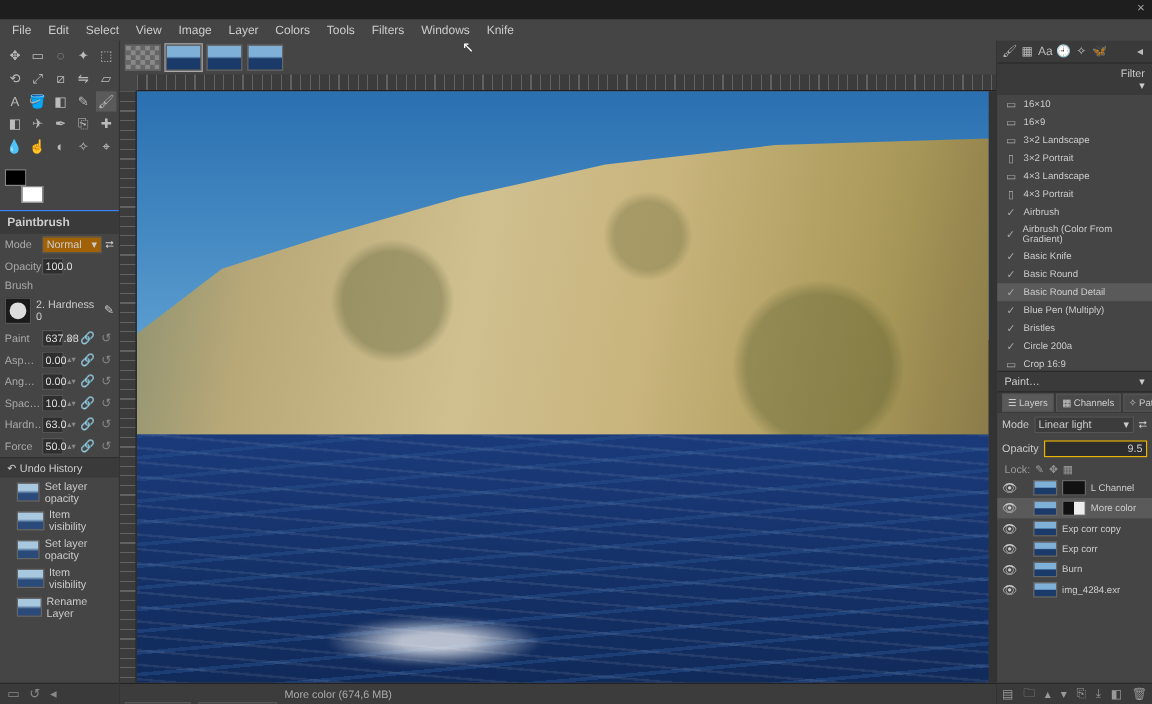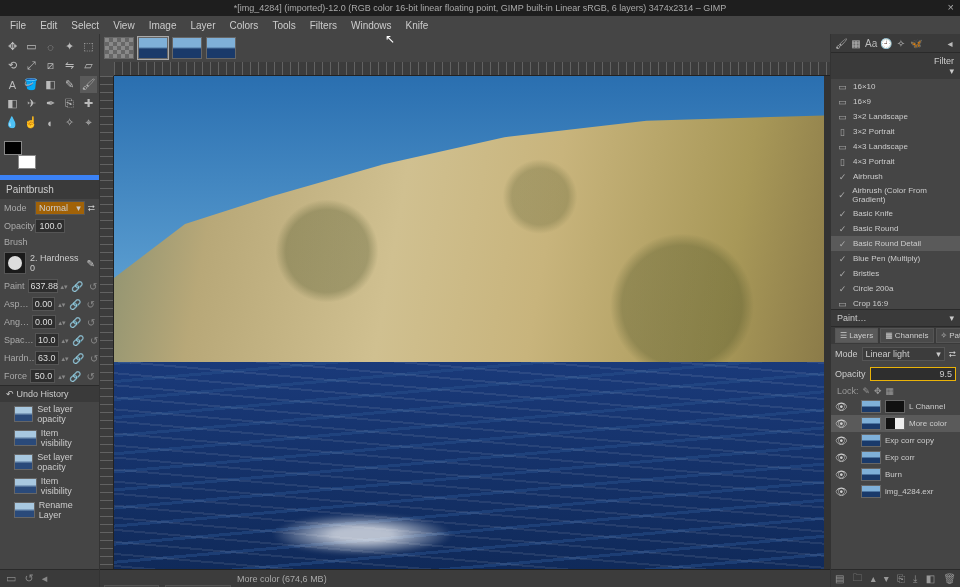--- a/index.html
+++ b/index.html
@@ -19,24 +19,24 @@
 
 .left { width: 100px; background: #454545; border-right: 1px solid #333; display: flex; flex-direction: column; }
 .toolbox { padding: 4px; display: grid; grid-template-columns: repeat(5, 17px); gap: 2px; }
 .tool { width: 17px; height: 17px; display: flex; align-items: center; justify-content: center; font-size: 11px; color: #bbb; }
 .tool.active { background: #5a5a5a; }
 .fgbg { position: relative; width: 36px; height: 28px; margin: 6px 4px; }
 .fgbg .fg, .fgbg .bg { width: 18px; height: 14px; border: 1px solid #888; position: absolute; }
 .fgbg .fg { background: #000; top: 0; left: 0; z-index: 2; }
 .fgbg .bg { background: #fff; bottom: 0; right: 4px; }
 
-.opt-title { padding: 4px 6px; font-size: 10px; color: #ccc; background: #3a3a3a; border-top: 5px solid #3b82f6; }
+.opt-title { padding: 4px 6px; font-size: 10px; color: #ccc; background: #3a3a3a; border-top: 1px solid #3b82f6; font-weight: bold; }
 .opt-row { display: flex; align-items: center; padding: 2px 4px; gap: 3px; font-size: 9px; }
 .opt-row .lbl { width: 28px; color: #aaa; }
-.opt-row .val { width: 30px; background: #2e2e2e; border: 1px solid #555; text-align: right; padding: 1px 2px; font-size: 9px; color: #ddd; }
+.opt-row .val { width: 18px; background: #2e2e2e; border: 1px solid #555; text-align: right; padding: 1px 2px; font-size: 9px; color: #ddd; }
 .opt-row .spin { width: 6px; font-size: 7px; line-height: 5px; color: #888; }
 .opt-row .chain { font-size: 10px; color: #888; margin-left: 2px; }
 .opt-row .reset { font-size: 10px; color: #888; margin-left: 2px; }
 .mode-sel { flex: 1; background: #a16207; border: 1px solid #555; padding: 1px 3px; font-size: 9px; display: flex; justify-content: space-between; }
 
 .brush-prev { display: flex; align-items: center; gap: 4px; padding: 3px 4px; }
 .brush-prev .sw { width: 22px; height: 22px; background: #1a1a1a; border: 1px solid #555; display: flex; align-items: center; justify-content: center; }
 .brush-prev .sw::after { content: ""; width: 14px; height: 14px; background: #ddd; border-radius: 50%; }
 .brush-prev .nm { flex: 1; font-size: 9px; color: #ccc; }
 
@@ -108,21 +108,20 @@
 .layer .th.half { background: linear-gradient(to right, #111 50%, #eee 50%); }
 
 .lyr-foot { height: 18px; background: #3a3a3a; border-top: 1px solid #2a2a2a; display: flex; align-items: center; justify-content: space-around; font-size: 10px; color: #999; }
 
 .cursor { position: absolute; top: 32px; left: 385px; font-size: 12px; color: #fff; pointer-events: none; z-index: 50; }
 </style>
 </head>
 <body>
 
 <div class="titlebar">
-  <span>*[img_4284] (imported)-12.0 (RGB color 16-bit linear floating point, GIMP built-in Linear sRGB, 6 layers) 3474x2314 – GIMP</span>
   <span class="close">×</span>
 </div>
 
 <div class="menubar">
   <span>File</span>
   <span>Edit</span>
   <span>Select</span>
   <span>View</span>
   <span>Image</span>
   <span>Layer</span>

